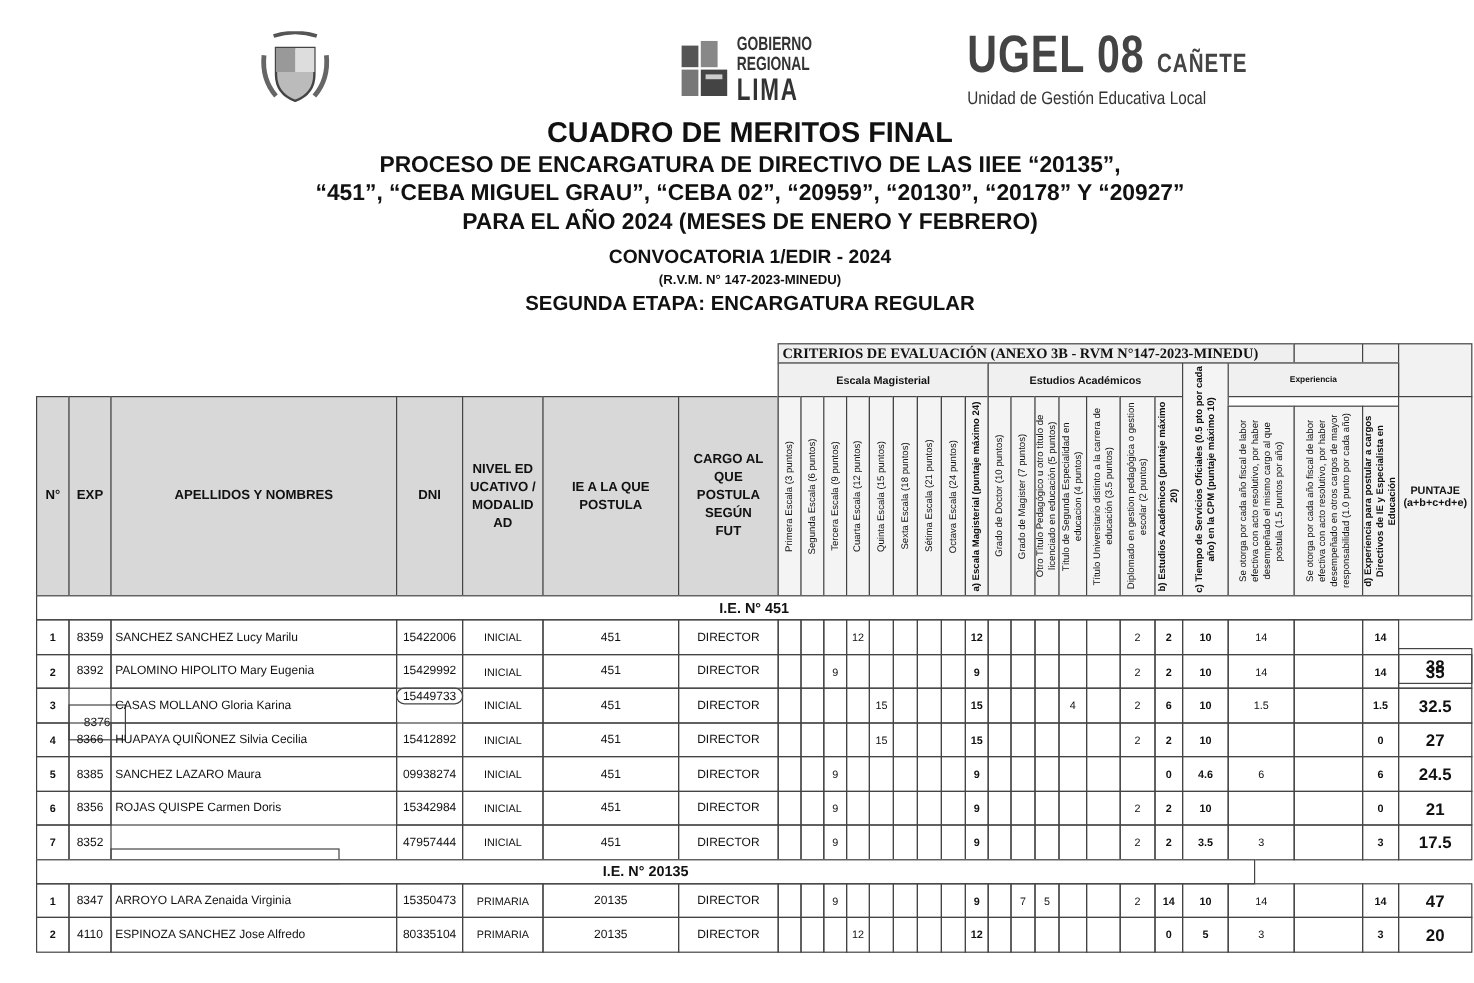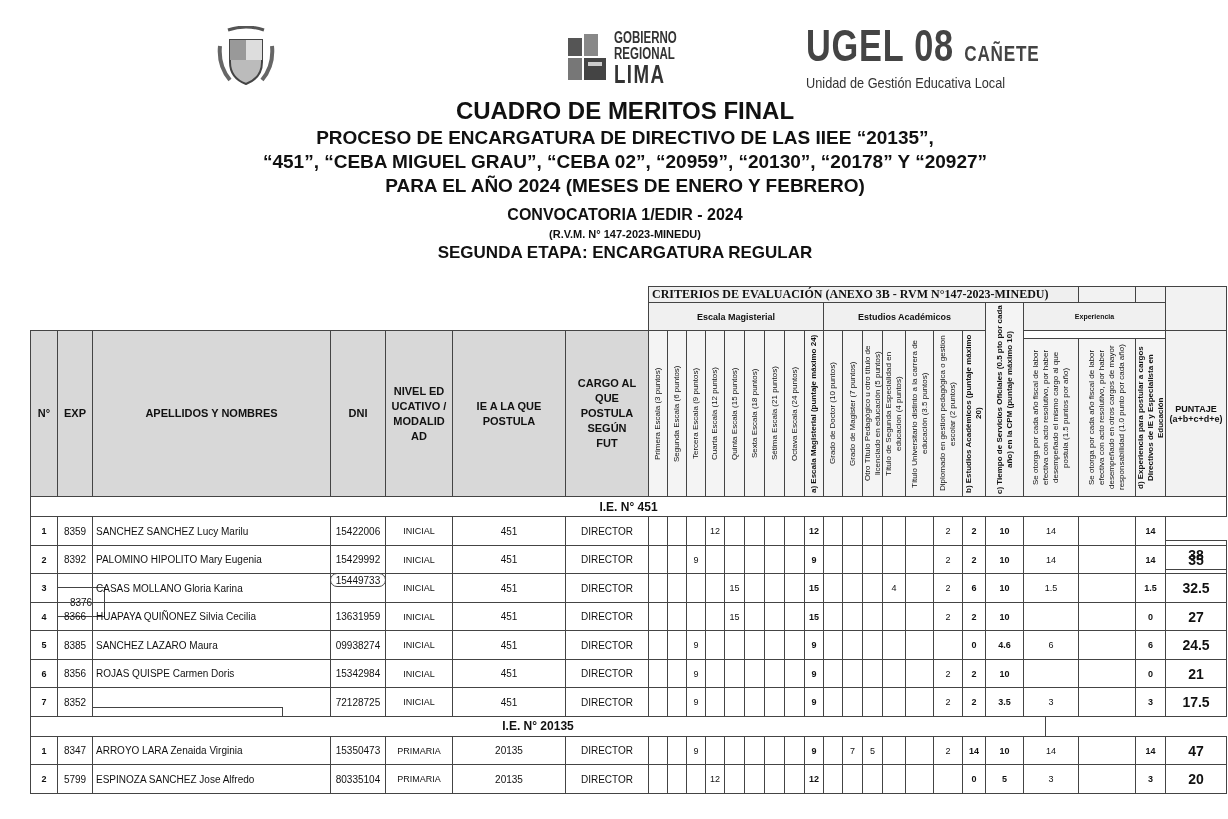--- a/index.html
+++ b/index.html
@@ -357,21 +357,21 @@
     <div class="cell small num-b" style="left: 30px; top: 602px; width: 28px; height: 29px;">
       <span>4</span>
     </div>
     <div class="cell " style="left: 57px; top: 602px; width: 36px; height: 29px;">
       <span>8366</span>
     </div>
     <div class="cell name" style="left: 92px; top: 602px; width: 239px; height: 29px;">
       <span>HUAPAYA QUIÑONEZ Silvia Cecilia</span>
     </div>
     <div class="cell " style="left: 330px; top: 602px; width: 56px; height: 29px;">
-      <span>13631959</span>
+      <span>15412892</span>
     </div>
     <div class="cell small" style="left: 385px; top: 602px; width: 68px; height: 29px;">
       <span>INICIAL</span>
     </div>
     <div class="cell " style="left: 452px; top: 602px; width: 114px; height: 29px;">
       <span>451</span>
     </div>
     <div class="cell " style="left: 565px; top: 602px; width: 84px; height: 29px;">
       <span>DIRECTOR</span>
     </div>
@@ -525,21 +525,21 @@
     <div class="cell small num-b" style="left: 30px; top: 687px; width: 28px; height: 30px;">
       <span>7</span>
     </div>
     <div class="cell " style="left: 57px; top: 687px; width: 36px; height: 30px;">
       <span>8352</span>
     </div>
     <div class="cell name" style="left: 92px; top: 707px; width: 191px; height: 30px; font-family: Liberation Serif, serif;">
       <span>MENDOZA VILCAMIZA Flor Katherina</span>
     </div>
     <div class="cell " style="left: 330px; top: 687px; width: 56px; height: 30px;">
-      <span>72128725</span>
+      <span>47957444</span>
     </div>
     <div class="cell small" style="left: 385px; top: 687px; width: 68px; height: 30px;">
       <span>INICIAL</span>
     </div>
     <div class="cell " style="left: 452px; top: 687px; width: 114px; height: 30px;">
       <span>451</span>
     </div>
     <div class="cell " style="left: 565px; top: 687px; width: 84px; height: 30px;">
       <span>DIRECTOR</span>
     </div>
@@ -642,21 +642,21 @@
     <div class="cell small num-b" style="left: 1135px; top: 736px; width: 31px; height: 29px;">
       <span>14</span>
     </div>
     <div class="cell total" style="left: 1165px; top: 736px; width: 62px; height: 29px;">
       <span>47</span>
     </div>
     <div class="cell small num-b" style="left: 30px; top: 764px; width: 28px; height: 30px;">
       <span>2</span>
     </div>
     <div class="cell " style="left: 57px; top: 764px; width: 36px; height: 30px;">
-      <span>5799</span>
+      <span>4110</span>
     </div>
     <div class="cell name" style="left: 92px; top: 764px; width: 239px; height: 30px;">
       <span>ESPINOZA SANCHEZ Jose Alfredo</span>
     </div>
     <div class="cell " style="left: 330px; top: 764px; width: 56px; height: 30px;">
       <span>80335104</span>
     </div>
     <div class="cell small" style="left: 385px; top: 764px; width: 68px; height: 30px;">
       <span>PRIMARIA</span>
     </div>

